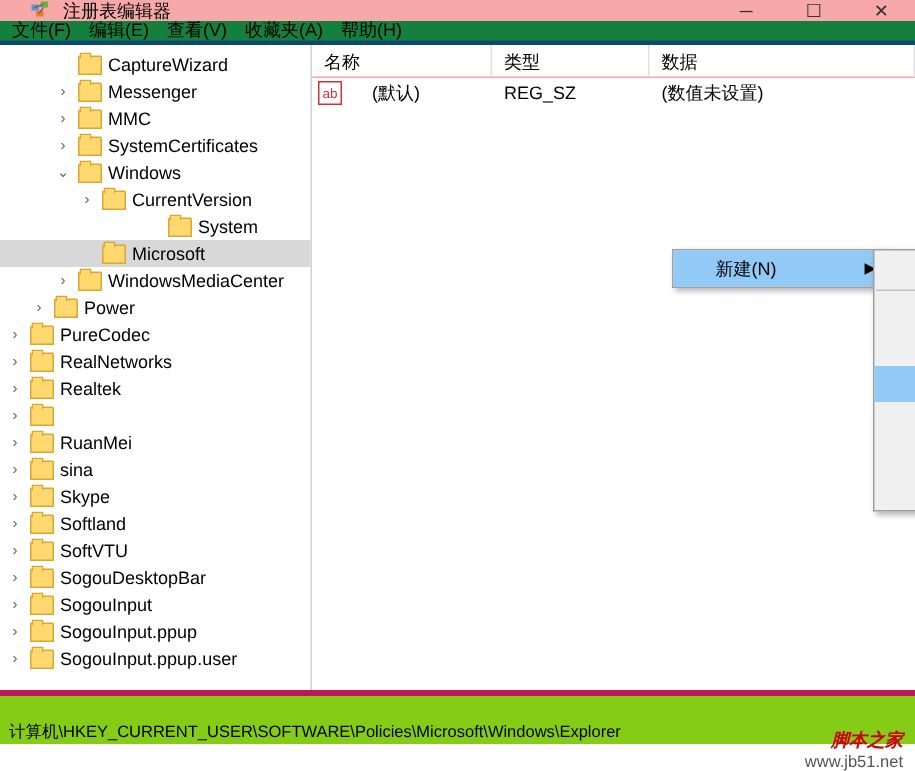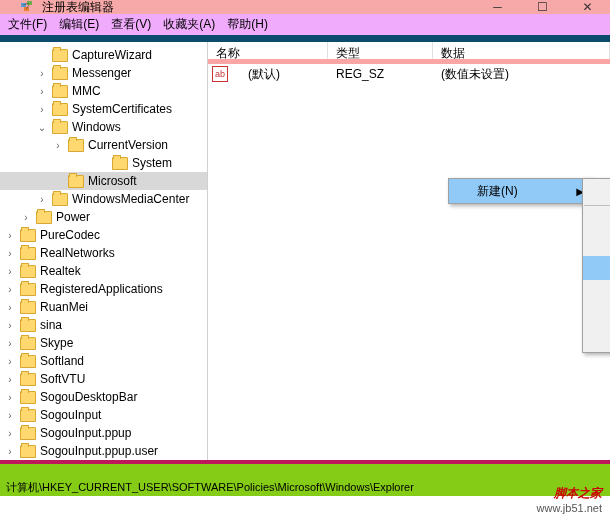--- a/index.html
+++ b/index.html
@@ -2,35 +2,35 @@
 <html><head>
 <meta charset="utf-8">
 <style>
 *{margin:0;padding:0;box-sizing:border-box;font-family:"Microsoft YaHei","SimSun",sans-serif;font-size:12px}
 body{background:#fff;width:610px;height:514px;overflow:hidden;position:relative}
 .titlebar{height:14px;background:#f7a8a8;display:flex;align-items:center;padding:0 0 0 20px}
 .titlebar .icon{width:16px;height:16px;margin-right:6px}
 .titlebar .title{flex:1;font-size:12px}
 .winbtns{display:flex;height:100%}
 .winbtn{width:45px;display:flex;align-items:center;justify-content:center;color:#333}
-.menubar{height:28px;background:#f0abfc;display:flex;align-items:center;padding:0 2px;border-bottom:7px solid #0c4a6e}
+.menubar{height:16px;background:#15803d;display:flex;align-items:center;padding:0 2px;border-bottom:3px solid #0c4a6e}
 .menuitem{padding:0 6px;cursor:pointer}
 .content{display:flex;height:430px}
 .tree{width:208px;border-right:1px solid #d0d0d0;overflow-y:scroll;padding:4px 0;position:relative}
 .tree::-webkit-scrollbar{width:16px}
 .tree::-webkit-scrollbar-track{background:#f0f0f0}
 .tree::-webkit-scrollbar-thumb{background:#c0c0c0;border:1px solid #a0a0a0}
 .tree::-webkit-scrollbar-button{background:#f0f0f0;height:16px;border:1px solid #d0d0d0}
 .treeitem{display:flex;align-items:center;height:18px;padding-left:4px;white-space:nowrap}
 .treeitem.sel{background:#d8d8d8}
 .twisty{width:12px;text-align:center;color:#666;font-size:10px;cursor:pointer}
 .folder{width:16px;height:13px;background:#ffd970;border:1px solid #d9a830;border-radius:1px 1px 0 0;margin:0 4px;position:relative}
 .folder::before{content:"";position:absolute;top:-3px;left:0;width:6px;height:3px;background:#ffd970;border:1px solid #d9a830;border-bottom:none;border-radius:1px 1px 0 0}
 .listpane{flex:1;position:relative}
-.listhdr{display:flex;height:22px;border-bottom:5px solid #fca5a5}
+.listhdr{display:flex;height:22px;border-bottom:1px solid #fca5a5}
 .listhdr div{padding:3px 8px;border-right:1px solid #e0e0e0}
 .listhdr .c1{width:120px}
 .listhdr .c2{width:105px}
 .listhdr .c3{flex:1}
 .listrow{display:flex;height:20px;align-items:center}
 .listrow .c1{width:120px;padding-left:4px;display:flex;align-items:center}
 .listrow .c2{width:105px;padding-left:8px}
 .listrow .c3{flex:1;padding-left:8px}
 .strval{width:16px;height:16px;background:#fff;border:1px solid #c93434;display:flex;align-items:center;justify-content:center;font-size:9px;color:#c93434;margin-right:20px}
 .ctxmenu{position:absolute;background:#f0f0f0;border:1px solid #a0a0a0;box-shadow:2px 2px 4px rgba(0,0,0,0.3);z-index:10}
@@ -135,21 +135,20 @@
         <span>RealNetworks</span>
       </div>
       <div class="treeitem" style="padding-left: 4px;">
         <span class="twisty">›</span>
         <span class="folder"></span>
         <span>Realtek</span>
       </div>
       <div class="treeitem" style="padding-left: 4px;">
         <span class="twisty">›</span>
         <span class="folder"></span>
-        <span>RegisteredApplications</span>
       </div>
       <div class="treeitem" style="padding-left: 4px;">
         <span class="twisty">›</span>
         <span class="folder"></span>
         <span>RuanMei</span>
       </div>
       <div class="treeitem" style="padding-left: 4px;">
         <span class="twisty">›</span>
         <span class="folder"></span>
         <span>sina</span>

